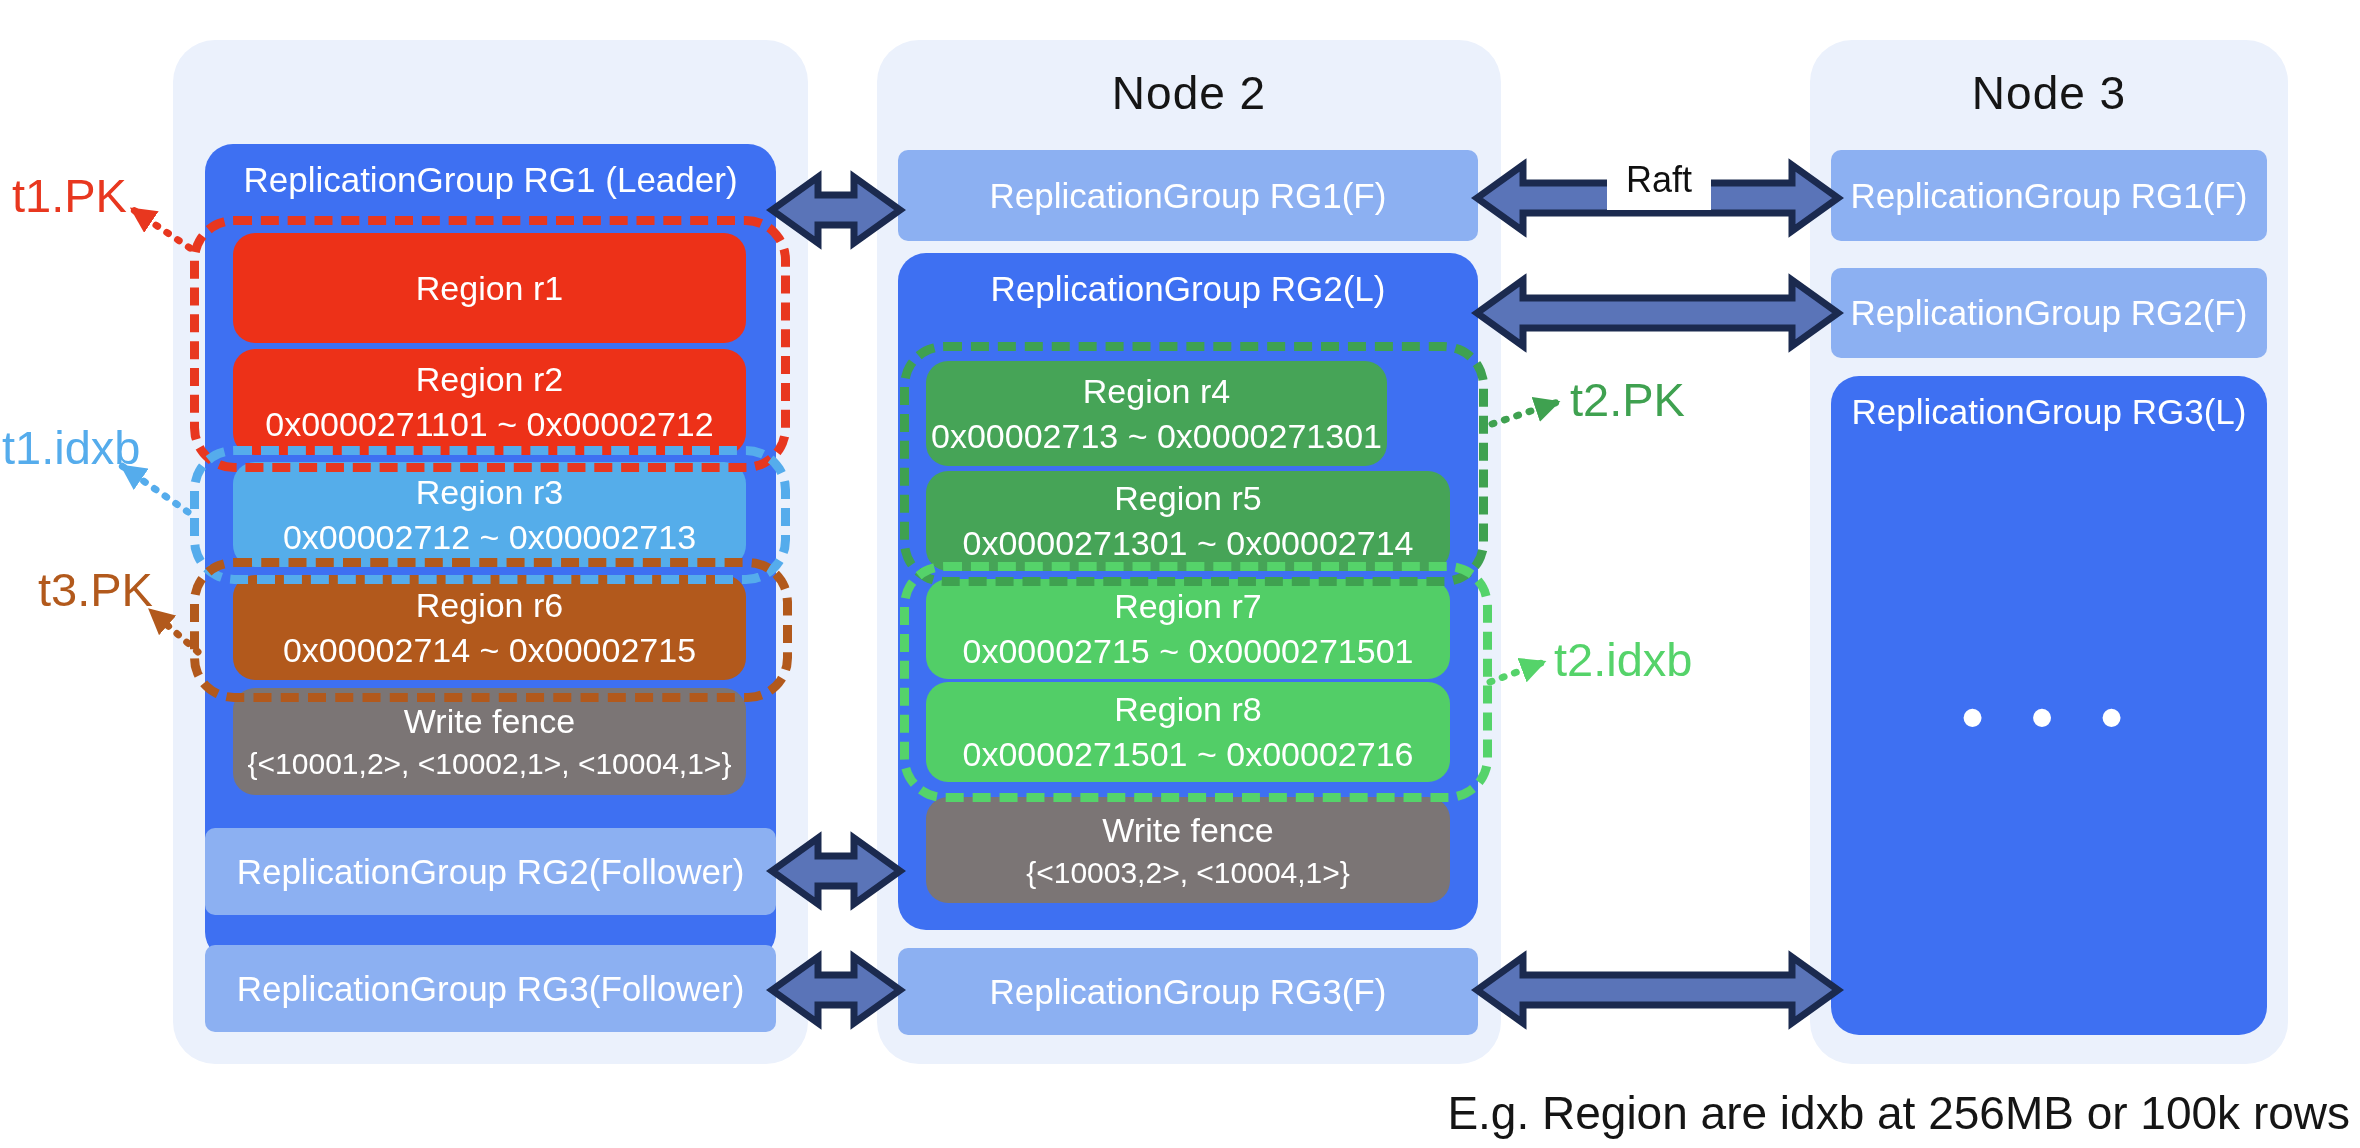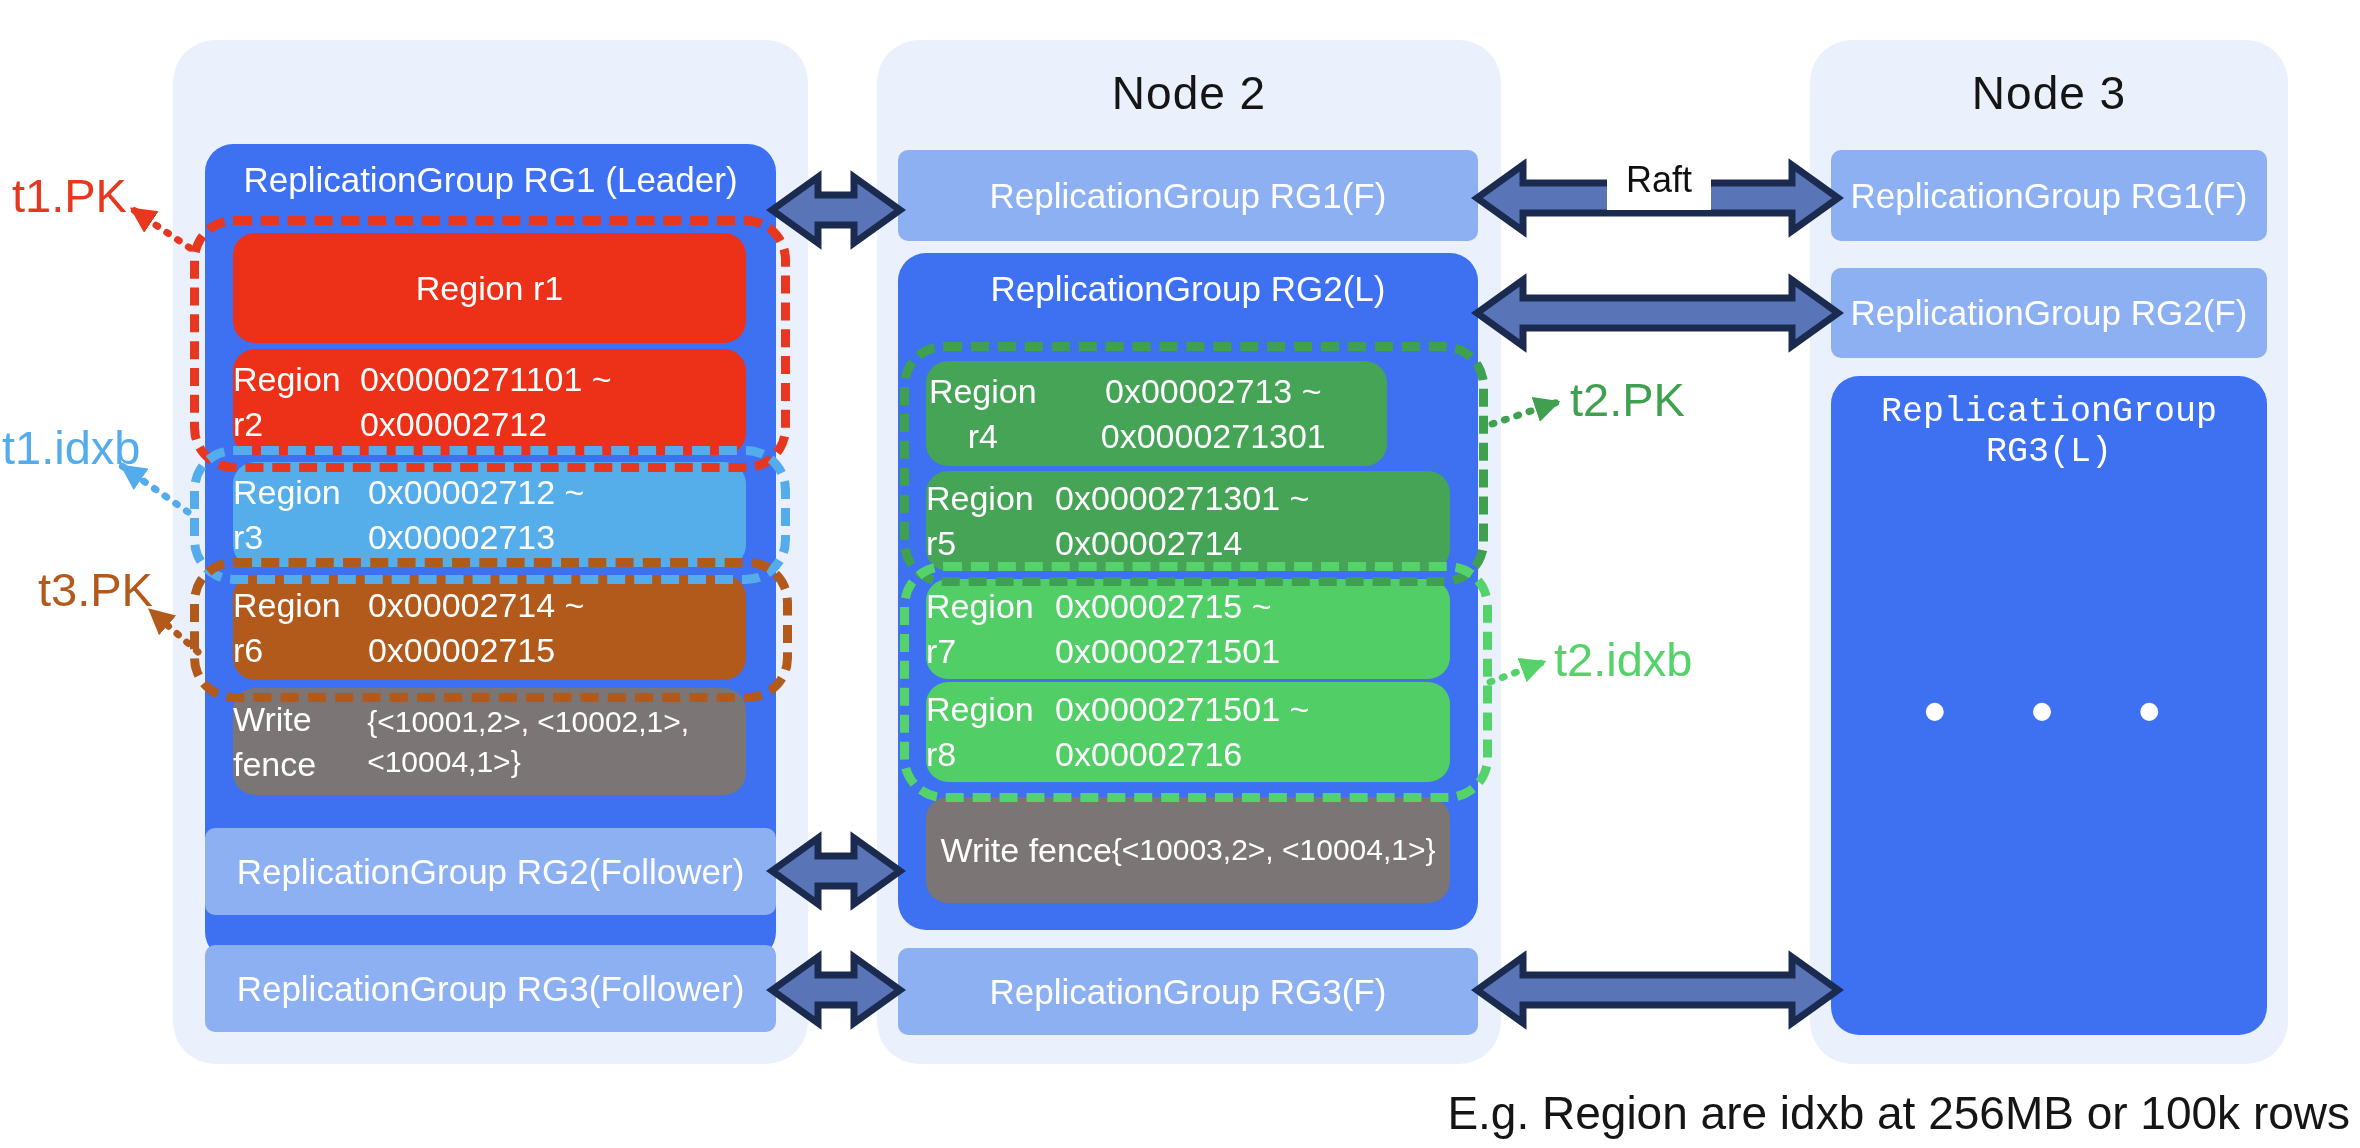--- a/index.html
+++ b/index.html
@@ -51,21 +51,21 @@
     display: flex;
     align-items: center;
     justify-content: center;
     color: #ffffff;
     font-size: 35px;
   }
   .region {
     position: absolute;
     border-radius: 22px;
     display: flex;
-    flex-direction: row;
+    flex-direction: column;
     align-items: center;
     justify-content: center;
     color: #ffffff;
     line-height: 1.32;
   }
   .region .r-name { font-size: 34px; }
   .region .r-range { font-size: 34px; }
   .region.write-fence .r-range { font-size: 30px; }
   .c-red   { background: #ED3118; }
   .c-lblue { background: #55ADEA; }
@@ -202,21 +202,21 @@
 
     <div class="group-bar" style="left:21px; top:908px; width:580px; height:87px;">ReplicationGroup RG3(F)</div>
   </div>
 
   <div class="panel panel-node3">
     <div class="node-title">Node 3</div>
 
     <div class="group-bar" style="left:21px; top:110px; width:436px; height:91px;">ReplicationGroup RG1(F)</div>
     <div class="group-bar" style="left:21px; top:228px; width:436px; height:90px;">ReplicationGroup RG2(F)</div>
 
-    <div class="group-container" style="left:21px; top:336px; width:436px; height:659px;font-family:Liberation Mono, monospace;">
+    <div class="group-container" style="left:21px; top:336px; width:436px; height:659px;">
       <div class="group-header">ReplicationGroup RG3(L)</div>
       <div class="ellipsis-dots">• • •</div>
     </div>
   </div>
 
   <div class="dashed-outline o-red" style="left:190px; top:216px; width:600px; height:256px;"></div>
   <div class="dashed-outline o-blue" style="left:190px; top:446px; width:600px; height:138px;"></div>
   <div class="dashed-outline o-brown" style="left:190px; top:558px; width:602px; height:144px;"></div>
   <div class="dashed-outline o-dgreen" style="left:900px; top:342px; width:588px; height:244px;"></div>
   <div class="dashed-outline o-lgreen" style="left:900px; top:562px; width:592px; height:240px;"></div>

